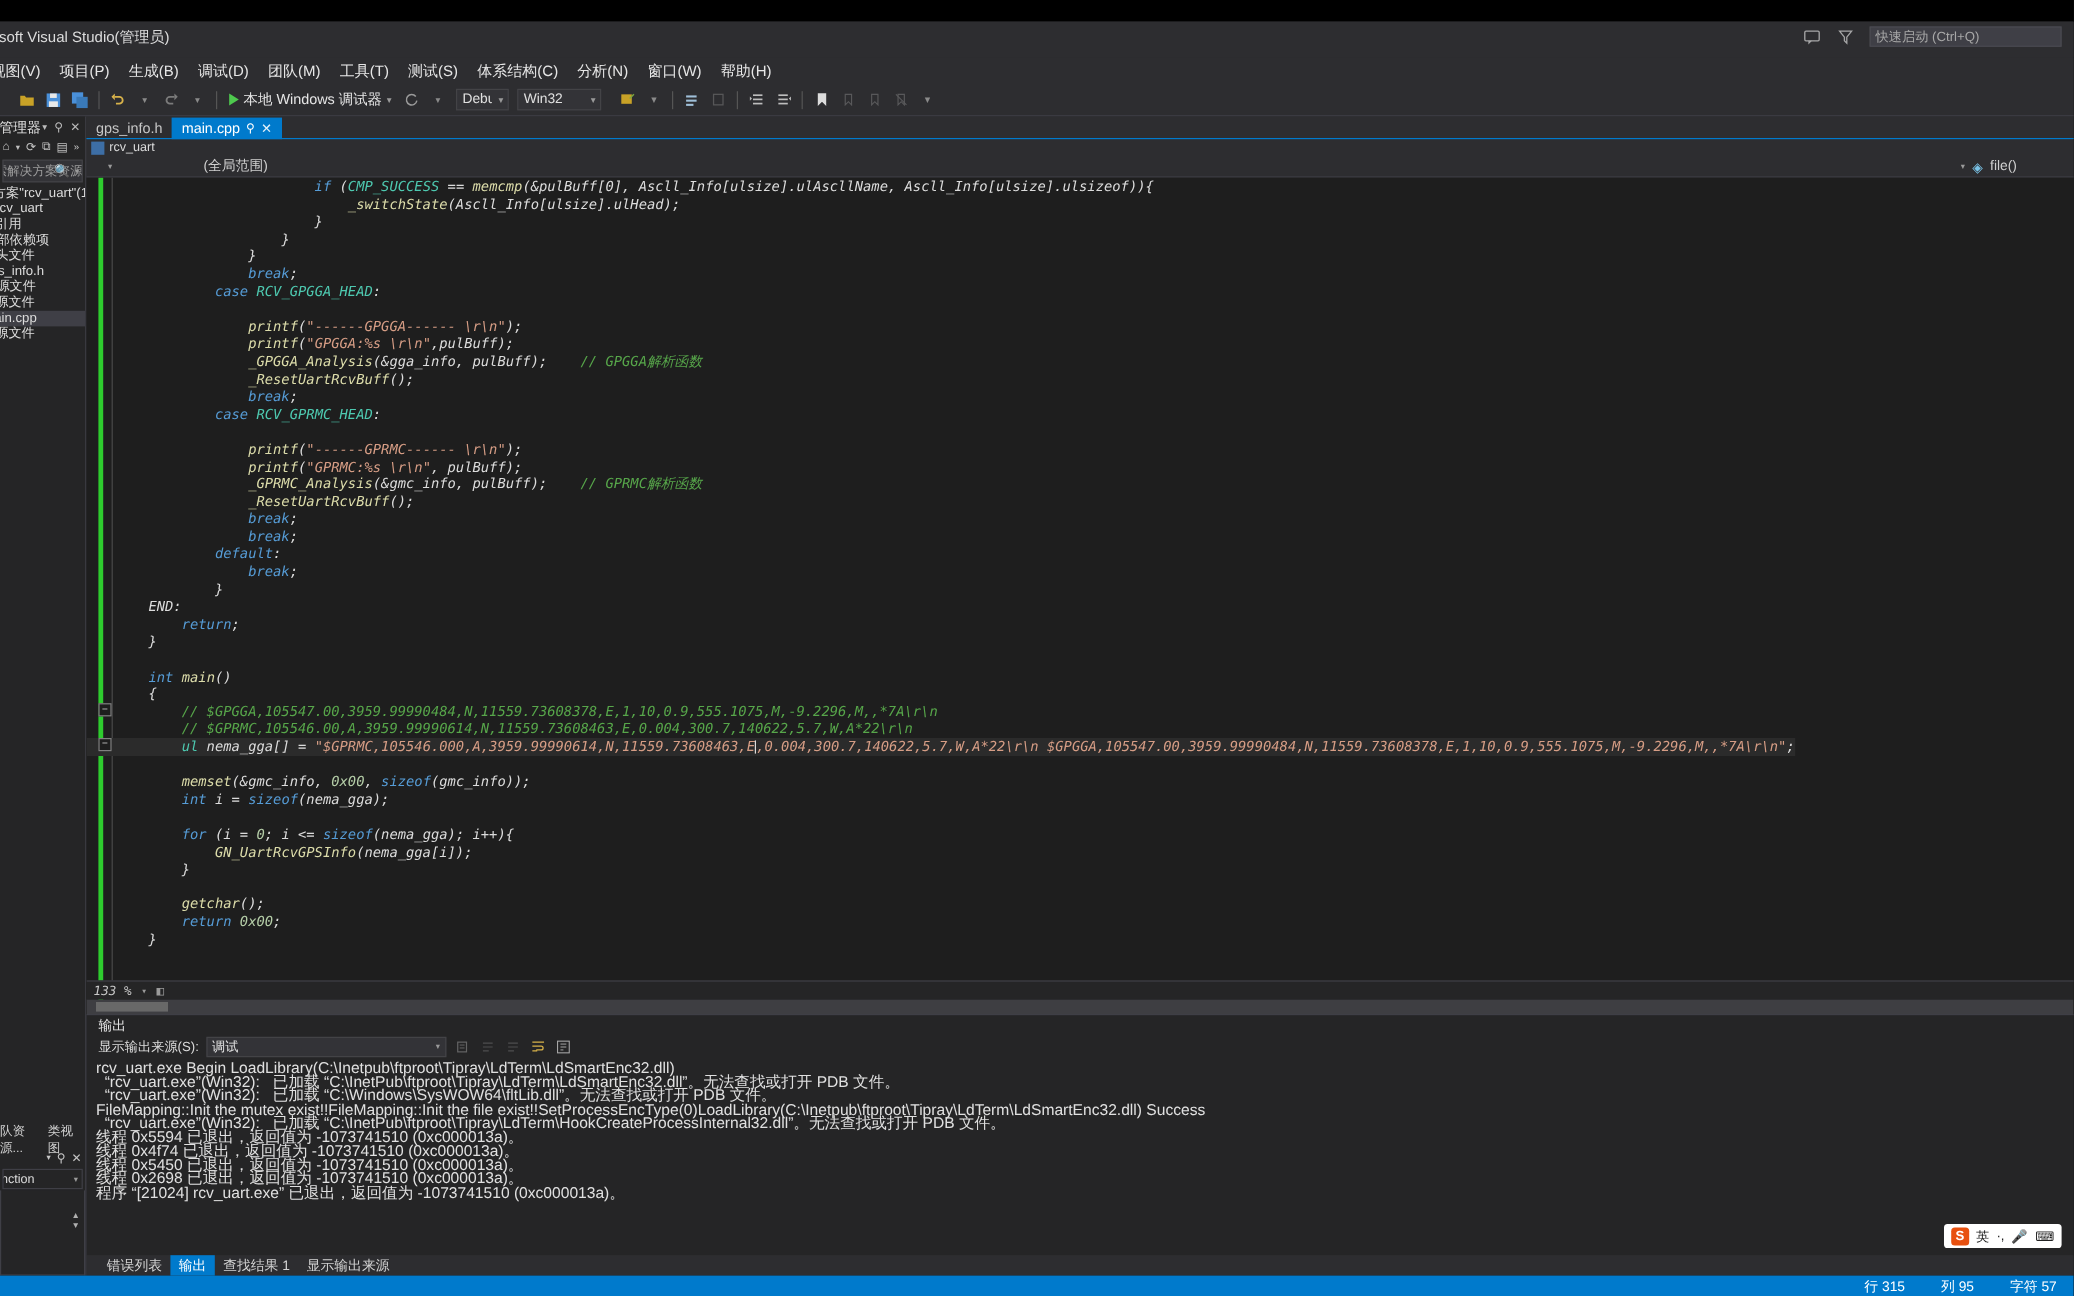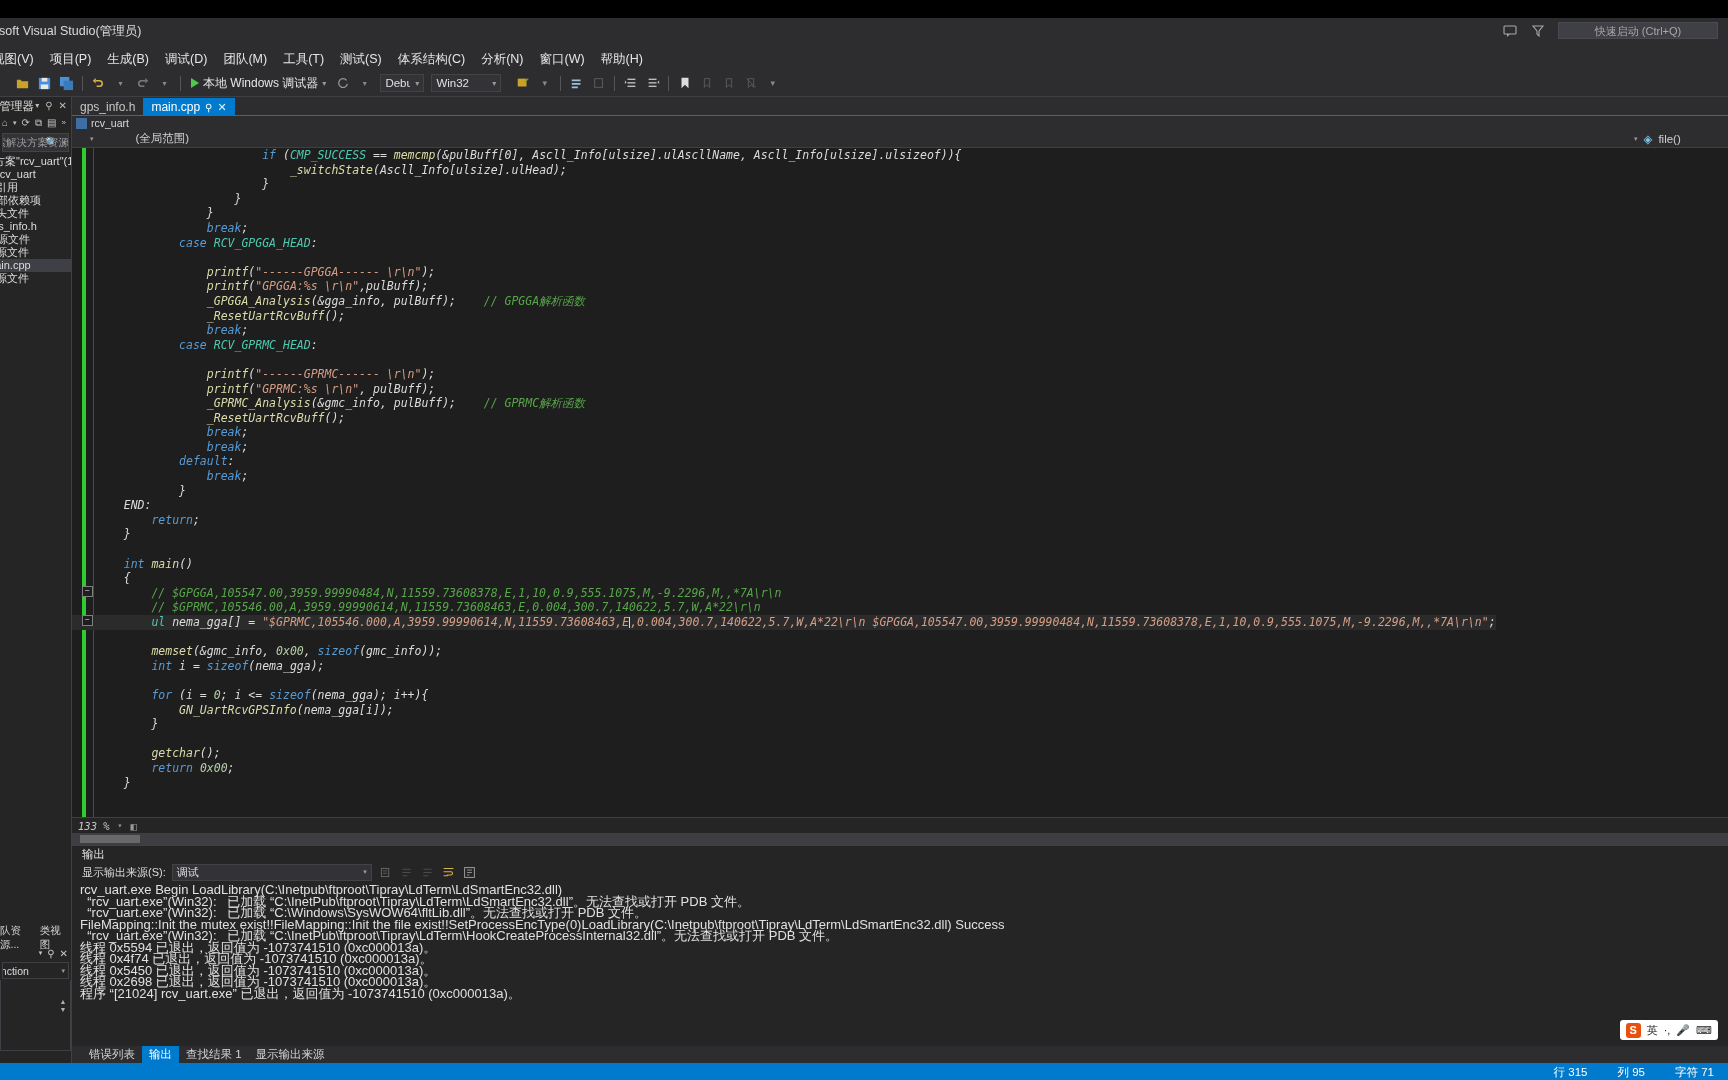--- a/index.html
+++ b/index.html
@@ -1,21 +1,21 @@
 <!DOCTYPE html>
 <html><head>
 <meta charset="utf-8">
 <style>
   html,body{margin:0;padding:0;background:#000;}
   body{width:1728px;height:1080px;overflow:hidden;font-family:"Liberation Sans",sans-serif;}
   #app{position:absolute;left:0;top:18px;width:1728px;height:1045px;background:#2d2d30;color:#f1f1f1;font-size:12px;}
   
   .titlebar{height:30px;background:#2d2d30;display:flex;align-items:center;position:relative;}
   .title-txt{position:absolute;left:-12px;top:5px;font-size:12.5px;color:#dcdcdc;white-space:nowrap;}
-  .tb-right{position:absolute;right:10px;top:4px;display:flex;align-items:center;gap:12px;text-align:center;}
+  .tb-right{position:absolute;right:10px;top:4px;display:flex;align-items:center;gap:12px;}
   .tb-ico{width:16px;height:16px;opacity:.75;}
   .quick-launch{width:160px;height:17px;background:#3f3f46;border:1px solid #4a4a50;color:#a8a8a8;font-size:11px;padding:0 4px;line-height:17px;box-sizing:border-box;}
   
   .menubar{height:22px;display:flex;align-items:center;padding-left:0;background:#2d2d30;position:relative;}
   .menu-item{padding:2px 8px;font-size:12.5px;color:#e6e6e6;white-space:nowrap;}
   .menu-item:first-child{margin-left:-16px;}
   
   .toolbar{height:26px;background:#2d2d30;display:flex;align-items:center;gap:3px;padding-left:0;border-bottom:1px solid #3f3f46;}
   .tbtn{width:19px;height:19px;display:flex;align-items:center;justify-content:center;font-size:12px;color:#c8c8c8;}
   .sep{width:1px;height:15px;background:#555;margin:0 3px;}
@@ -43,21 +43,21 @@
   .tab{height:18px;display:flex;align-items:center;padding:0 8px;font-size:12px;color:#c7c7c7;background:#2d2d30;gap:5px;}
   .tab.active{background:#007acc;color:#fff;}
   .tab .x{font-size:11px;opacity:.9;}
   .tab .pin{font-size:10px;}
   .tabstrip-rule{position:absolute;left:0;right:0;bottom:0;height:1px;background:#007acc;}
   .navbar{height:17px;background:#2d2d30;display:flex;align-items:center;font-size:11.5px;color:#d0d0d0;border-bottom:1px solid #3f3f46;}
   .navcell{height:15px;display:flex;align-items:center;padding:0 6px;gap:6px;box-sizing:border-box;}
   .navcell .arr{font-size:7px;color:#9a9a9a;}
   .nav-left{flex:0 0 6px;}
   .nav-mid{flex:1;justify-content:flex-start;position:relative;}
-  .nav-mid .mv{margin-left:36px;}
+  .nav-mid .mv{margin-left:70px;}
   .nav-right{flex:0 0 100px;justify-content:flex-start;}
   .file-badge{width:11px;height:11px;background:#3d6ea5;display:inline-block;}
   .crumbbar{height:14px;background:#2d2d30;display:flex;align-items:center;font-size:10.5px;color:#dcdcdc;gap:4px;padding-left:4px;}
   
   .code-area{flex:1;background:#1e1e1e;position:relative;overflow:hidden;font-family:"DejaVu Sans Mono","Liberation Mono",monospace;font-style:italic;}
   .gutter-change{position:absolute;left:10px;top:0;width:4px;background:#2ecc2e;}
   .gutter-line{position:absolute;left:21px;top:0;width:1px;background:#4a4a4a;}
   .code{position:absolute;left:0;top:0;white-space:pre;font-size:11.5px;line-height:14.6px;}
   .ln{height:14.6px;padding-left:24px;white-space:pre;}
   .ln.hl{background:#2b2b2b;}
@@ -76,21 +76,21 @@
   .out-combo .cv{flex:1}
   .out-ico{width:15px;height:15px;display:flex;align-items:center;justify-content:center;font-size:11px;color:#b0b0b0;}
   .out-body{flex:1;overflow:hidden;font-family:Liberation Sans, sans-serif;font-size:13px;line-height:11.5px;color:#e0e0e0;padding:2px 0 0 8px;white-space:pre;}
   
   .bottom-tabs{height:17px;background:#2d2d30;display:flex;align-items:center;gap:0;padding-left:10px;font-size:11.5px;color:#d4d4d4;}
   .btab{padding:1px 7px;}
   .btab.active{background:#007acc;color:#fff;}
   .statusbar{height:19px;background:#007acc;color:#fff;display:flex;align-items:center;font-size:11.5px;position:relative;}
   .status-right{position:absolute;right:0;display:flex;align-items:center;gap:30px;padding-right:14px;}
   
-  .leftdock{position:absolute;left:0;bottom:12px;width:71px;}
+  .leftdock{position:absolute;left:0;bottom:0;width:71px;}
   .dock-tabs{height:14px;display:flex;align-items:center;justify-content:space-between;font-size:10.5px;color:#d0d0d0;}
   .dock-head{height:16px;display:flex;align-items:center;justify-content:flex-end;gap:5px;padding-right:3px;font-size:10px;color:#c8c8c8;}
   .dock-combo{height:15px;margin:1px 2px;background:#252526;border:1px solid #3f3f46;display:flex;align-items:center;font-size:10.5px;color:#dcdcdc;position:relative;overflow:hidden;}
   .dock-combo .dv{position:absolute;left:-8px;white-space:nowrap;}
   .dock-combo .da{position:absolute;right:3px;font-size:7px;color:#9a9a9a;}
   .dock-body{height:70px;background:#252526;position:relative;border:1px solid #3f3f46;border-top:none;}
   .spin{position:absolute;right:2px;top:18px;width:10px;color:#b0b0b0;font-size:7px;text-align:center;line-height:8px;}
   
   .ime{position:absolute;right:10px;bottom:23px;height:20px;display:flex;align-items:center;gap:6px;background:#fff;border-radius:3px;padding:0 6px;}
   .ime .s{width:15px;height:15px;background:#e8500f;color:#fff;font-size:11px;font-weight:bold;border-radius:3px;text-align:center;line-height:15px;}
@@ -401,21 +401,21 @@
         <span class="btab">查找结果 1</span>
         <span class="btab">显示输出来源</span>
       </div>
     </div>
   </div>
 
   <div class="statusbar">
     <div class="status-right">
       <span>行 315</span>
       <span>列 95</span>
-      <span>字符 71</span>
+      <span>字符 57</span>
     </div>
   </div>
 
   <div class="ime">
     <span class="s">S</span>
     <span class="t">英</span>
     <span class="t">·,</span>
     <span class="t">🎤</span>
     <span class="t">⌨</span>
   </div>

